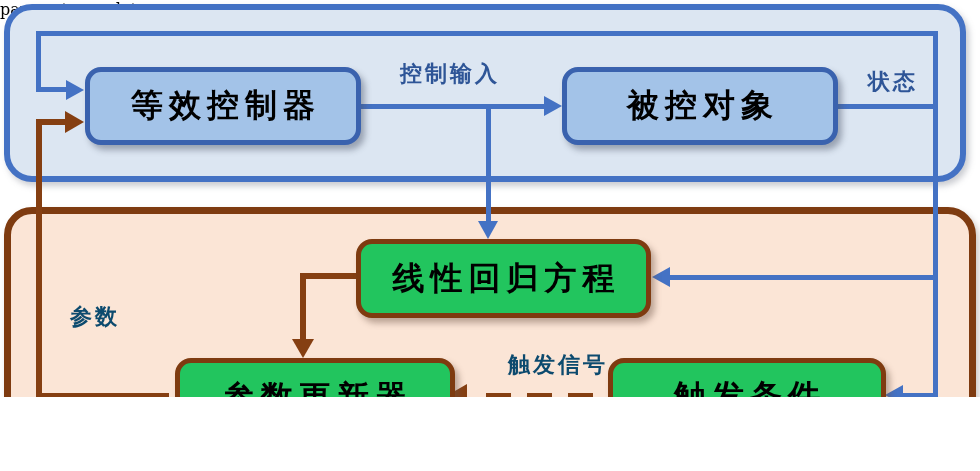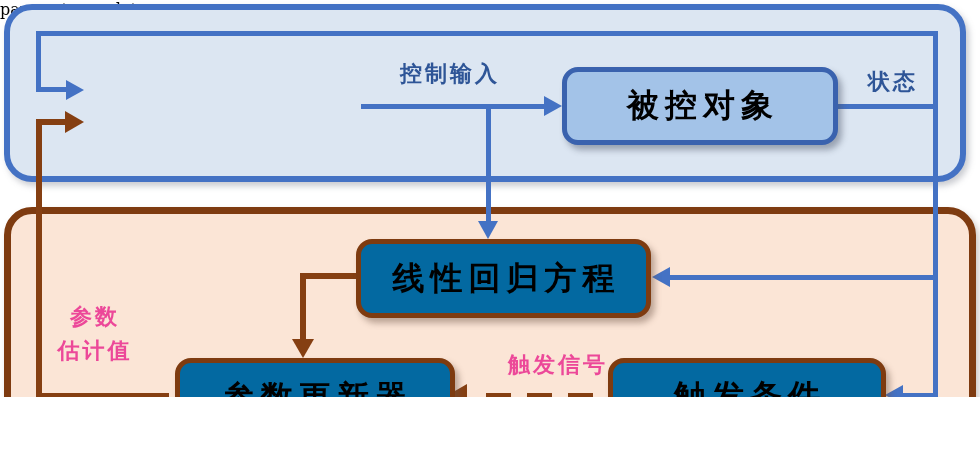--- a/index.html
+++ b/index.html
@@ -18,31 +18,31 @@
     background:#fbe5d6;border:7px solid #7e3b10;
     box-shadow:3px 4px 6px rgba(110,95,85,.35);
   }
   .node{
     position:absolute;box-sizing:border-box;border-radius:16px;
     display:flex;align-items:center;justify-content:center;
     font-size:32px;font-weight:bold;color:#000;letter-spacing:6px;text-indent:6px;
     z-index:3;white-space:nowrap;
   }
   .node-blue{background:#a3c3e8;border:5px solid #3a62ae;box-shadow:4px 5px 6px rgba(70,80,100,.45);}
-  .node-orange{background:#0369a1;border:5px solid #7e3b10;box-shadow:4px 5px 6px rgba(110,85,70,.45);}
+  .node-orange{background:#22c55e;border:5px solid #7e3b10;box-shadow:4px 5px 6px rgba(110,85,70,.45);}
   .line{position:absolute;z-index:2;}
   .blue{background:#4472c4;}
   .brown{background:#853f12;}
   .ah{position:absolute;width:0;height:0;z-index:2;}
   .lbl{
     position:absolute;z-index:4;font-size:22px;font-weight:bold;
     text-align:center;letter-spacing:3px;line-height:1.55;white-space:nowrap;
   }
   .lbl-blue{color:#2e5597;}
-  .lbl-brown{color:#ec4899;}
+  .lbl-brown{color:#0c4a6e;}
 </style>
 </head>
 <body>
 
 <div id="stage">
 
   
   <div class="region" id="blue-region"></div>
   <div class="region" id="orange-region"></div>
 
@@ -78,27 +78,27 @@
   <div class="ah" style="left:65px;top:111px;border-top:11px solid transparent;border-bottom:11px solid transparent;border-left:19px solid #853f12;"></div>
   
   <div class="line brown" style="left:300px;top:273px;width:57px;height:6px;"></div>
   <div class="line brown" style="left:300px;top:273px;width:6px;height:67px;"></div>
   <div class="ah" style="left:292px;top:339px;border-left:11px solid transparent;border-right:11px solid transparent;border-top:19px solid #853f12;"></div>
    parameter updater --&gt;
   <div class="line" style="left:470px;top:393px;width:142px;height:6px;background:repeating-linear-gradient(90deg,transparent 0 16px,#853f12 16px 41px);"></div>
   <div class="ah" style="left:448px;top:384px;border-top:11px solid transparent;border-bottom:11px solid transparent;border-right:19px solid #853f12;"></div>
 
   
+  <div class="node node-blue" style="left:85px;top:67px;width:276px;height:78px;">等效控制器</div>
   <div class="node node-blue" style="left:562px;top:67px;width:276px;height:78px;">被控对象</div>
   <div class="node node-orange" style="left:356px;top:239px;width:295px;height:79px;">线性回归方程</div>
   <div class="node node-orange" style="left:175px;top:358px;width:280px;height:79px;">参数更新器</div>
   <div class="node node-orange" style="left:608px;top:358px;width:278px;height:77px;">触发条件</div>
 
   
   <div class="lbl lbl-blue" style="left:368px;top:56px;width:164px;">控制输入</div>
   <div class="lbl lbl-blue" style="left:843px;top:64px;width:100px;">状态</div>
   <div class="lbl lbl-brown" style="left:20px;top:299px;width:150px;">
     <div>参数</div>
-    <div>估计值</div>
   </div>
   <div class="lbl lbl-brown" style="left:452px;top:347px;width:156px;text-align:right;">触发信号</div>
 
 </div>
 
 </body></html>

